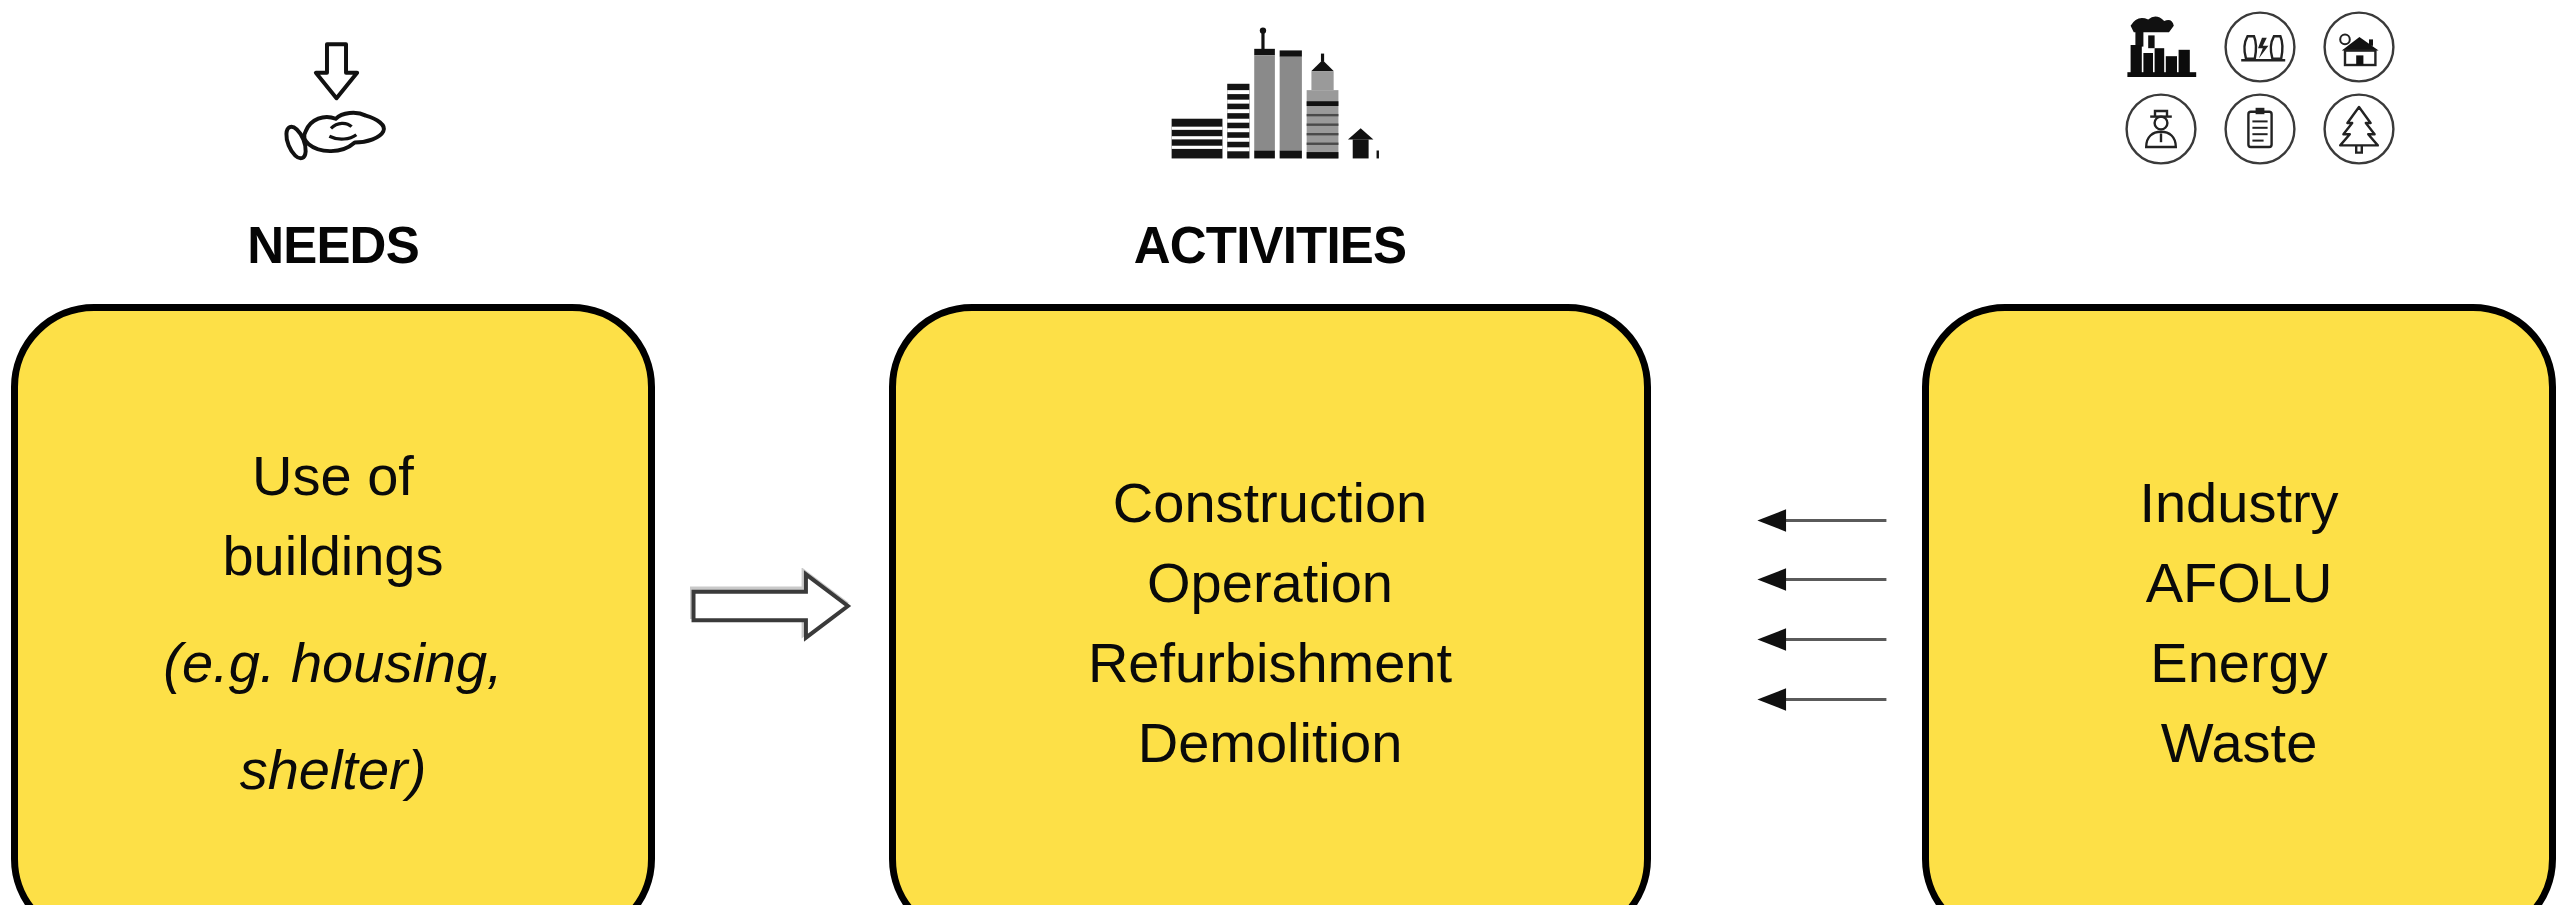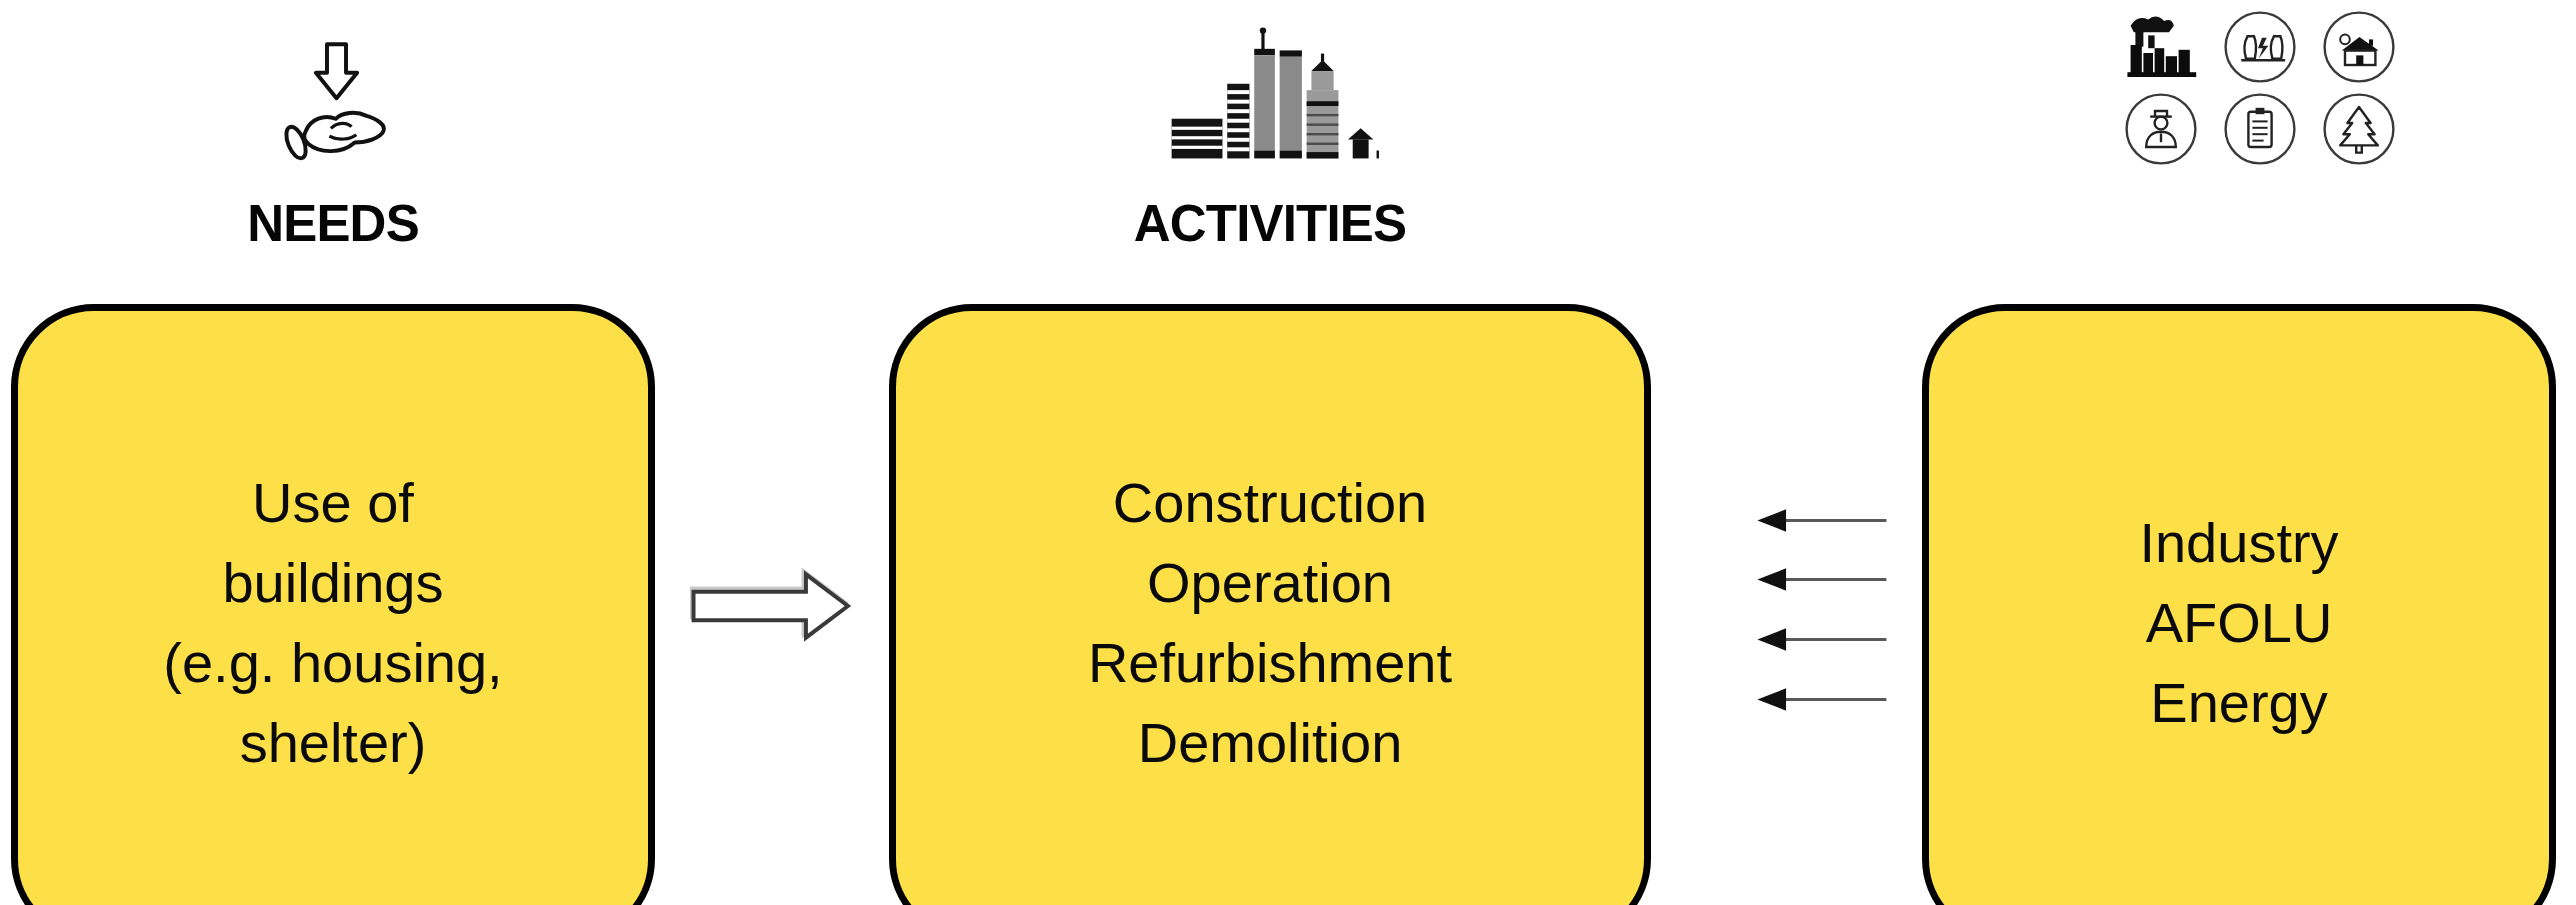--- a/index.html
+++ b/index.html
@@ -1,34 +1,34 @@
 <!DOCTYPE html>
 <html style="font-size:12.7px"><head>
 <meta charset="utf-8">
 <style>
   html,body{margin:0;padding:0;background:#ffffff;}
   body{width:2576px;height:906px;overflow:hidden;font-family:"Liberation Sans",sans-serif;color:#000;}
   .canvas{position:relative;width:2576px;height:906px;background:#fff;}
 
   
-  .heading{position:absolute;top:194px;height:60px;font-size:51px;font-weight:700;
+  .heading{position:absolute;top:216px;height:60px;font-size:51px;font-weight:700;
            letter-spacing:-0.8px;text-align:center;line-height:60px;color:#050505;}
   .heading.needs{left:11px;width:644px;}
   .heading.activities{left:889px;width:762px;}
   .heading.sectors{left:1922px;width:634px;}
 
   
   .box{position:absolute;top:304px;height:638px;box-sizing:border-box;
        border:7.2px solid #000;border-radius:83px;background:#fde047;
        display:flex;flex-direction:column;justify-content:center;align-items:center;}
   .box.needs{left:11px;width:644px;}
   .box.activities{left:889px;width:762px;}
   .box.sectors{left:1922px;width:634px;}
   .box .line{font-size:56px;line-height:80px;white-space:nowrap;color:#0a0a0a;}
-  .box .line.italic{}
+  .box .line.italic{font-style:italic;margin-top:27px;}
 
   
   .icon-abs{position:absolute;}
   #needs-icon{left:277px;top:41px;width:119px;height:127px;}
   #city-icon{left:1165px;top:25.4px;width:215px;height:139px;}
   #sector-grid{left:2111px;top:6.4px;width:302px;display:grid;
                grid-template-columns:repeat(3,99px);grid-auto-rows:82px;
                justify-items:center;align-items:center;}
 
   
@@ -192,16 +192,17 @@
       <polygon points="47.5,20 33,40 39,40 28,54 36,54 24,68 71,68 59,54 67,54 56,40 62,40" fill="none" stroke="#222222" stroke-width="3" stroke-linejoin="round"></polygon>
       <path d="M44 68 V77 H51 V68" fill="none" stroke="#222222" stroke-width="3"></path>
     </svg>
   </div>
 
 
   <div class="box sectors">
     <div class="line">Industry</div>
     <div class="line">AFOLU</div>
     <div class="line">Energy</div>
+    <div class="line">Waste</div>
   </div>
 
 </div>
 
 
 </body></html>

